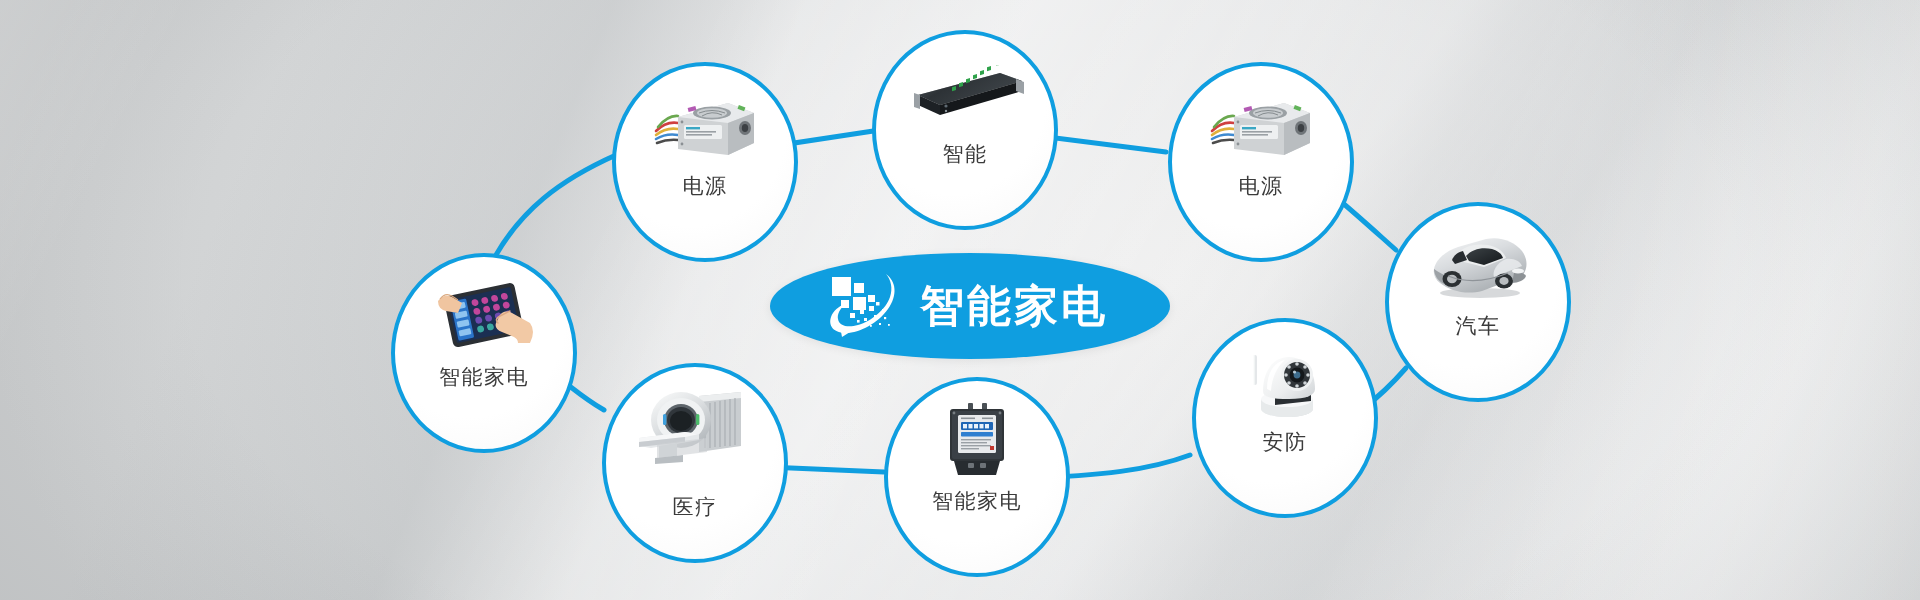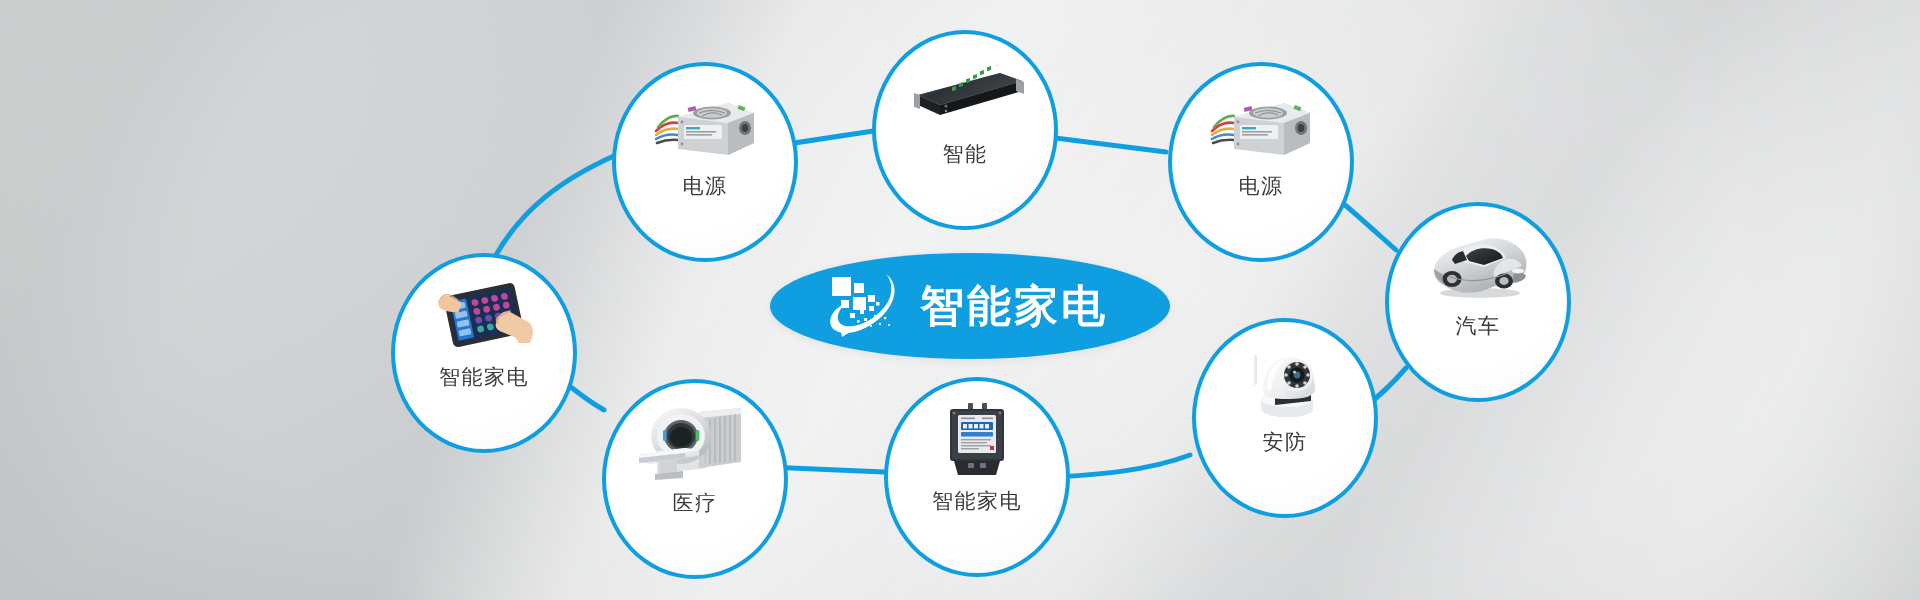--- a/index.html
+++ b/index.html
@@ -460,21 +460,21 @@
         <rect x="30" y="64" width="6" height="5" rx="1" fill="#6d7378"></rect>
         <rect x="42" y="64" width="6" height="5" rx="1" fill="#6d7378"></rect>
 
         <circle cx="16" cy="14" r="1.4" fill="#777d82"></circle>
         <circle cx="62" cy="14" r="1.4" fill="#777d82"></circle>
       </svg>
     </div>
     <div class="caption">智能家电</div>
   </div>
 
-  <div class="node" style="left:602px; top:379px; width:186px; height:200px;">
+  <div class="node" style="left:602px; top:363px; width:186px; height:200px;gap:20px;">
     <div class="art">
       <svg width="116" height="76" viewBox="0 0 116 76">
         <defs>
           <linearGradient id="gantry" x1="0" y1="0" x2="0.7" y2="1">
             <stop offset="0" stop-color="#fbfcfc"></stop>
             <stop offset="0.5" stop-color="#dde0e2"></stop>
             <stop offset="1" stop-color="#b4b9bd"></stop>
           </linearGradient>
         </defs>
 

